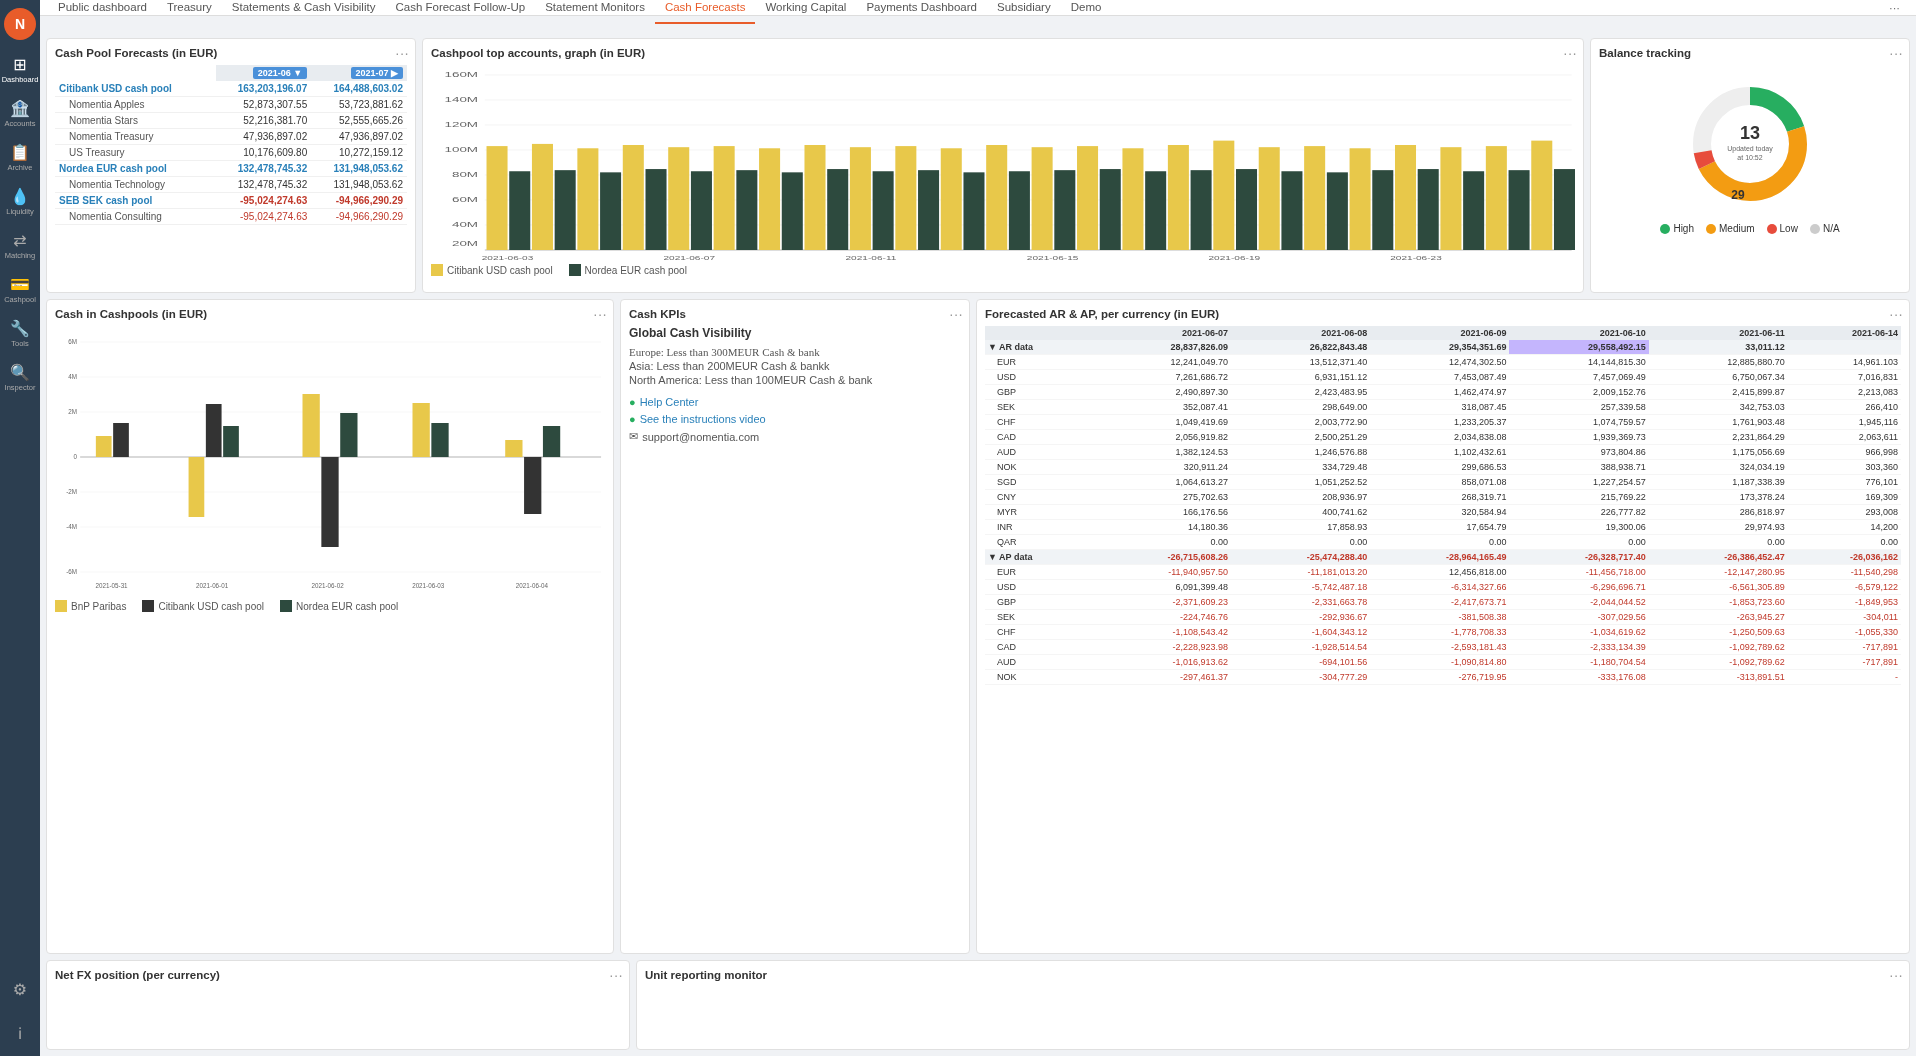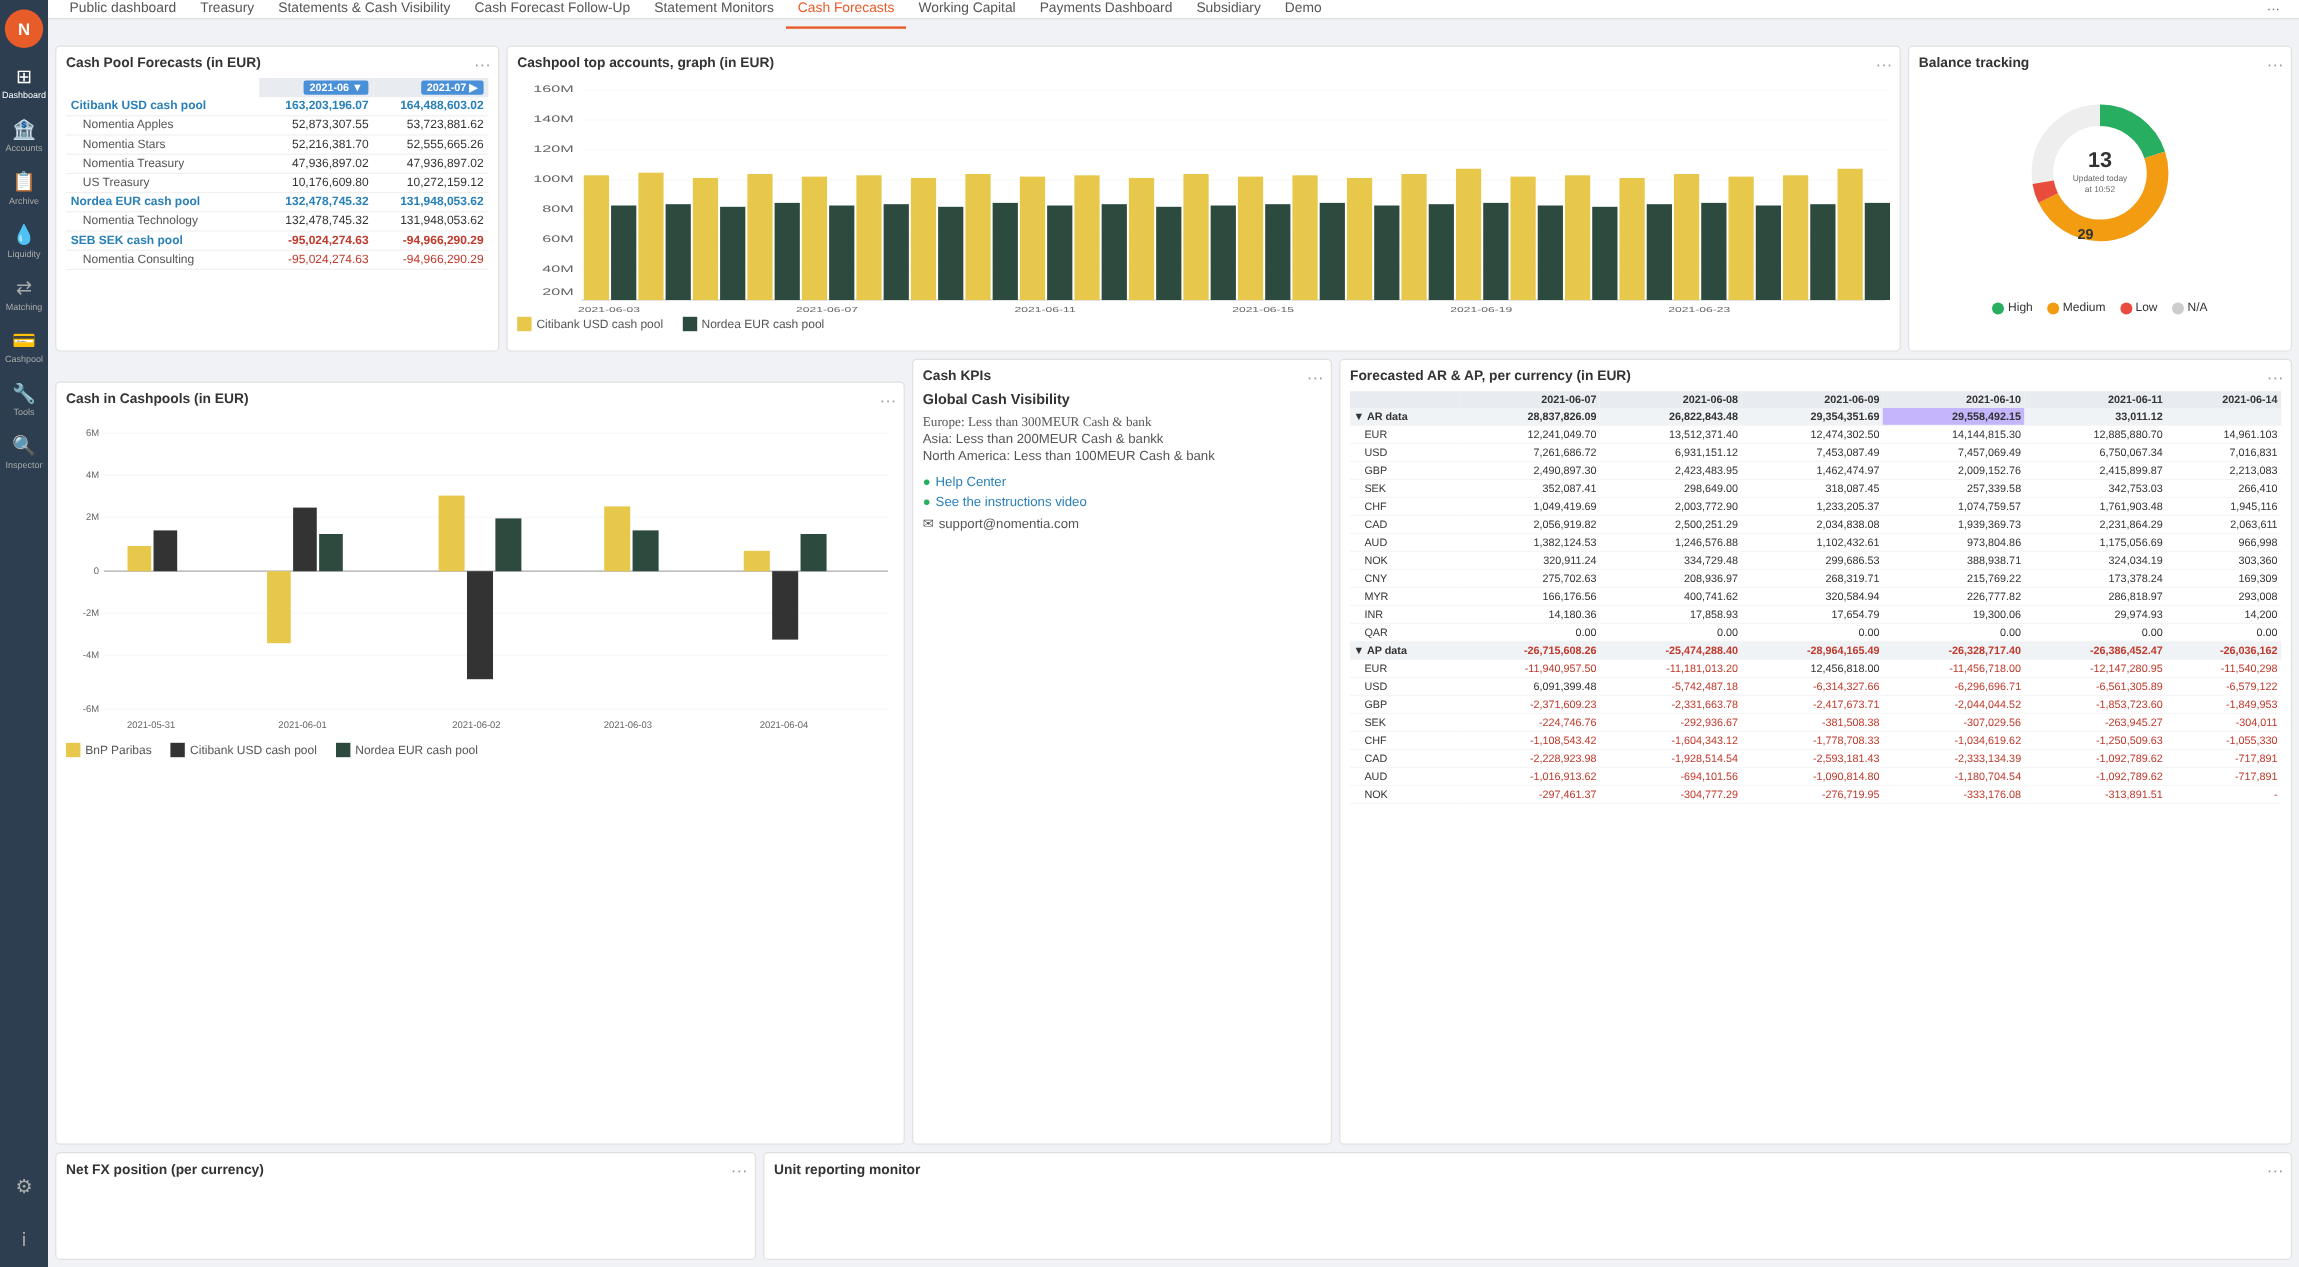--- a/index.html
+++ b/index.html
@@ -59,21 +59,21 @@
 
     
     .ar-table { width: 100%; border-collapse: collapse; font-size: 9px; }
     .ar-table th { background: #e8ecf0; padding: 2px 3px; text-align: right; font-weight: 600; white-space: nowrap; }
     .ar-table th:first-child { text-align: left; }
     .ar-table td { padding: 2px 3px; border-bottom: 1px solid #f5f5f5; text-align: right; white-space: nowrap; }
     .ar-table td:first-child { text-align: left; }
     .ar-table .section-header { background: #f0f3f6; font-weight: 700; }
     .ar-table .currency-row td:first-child { padding-left: 12px; }
     .ar-table .negative { color: #c0392b; }
-    .reliability-legend { display: flex; gap: 12px; justify-content: center; font-size: 10px; flex-wrap: wrap; margin-top: 28px; }
+    .reliability-legend { display: flex; gap: 12px; justify-content: center; font-size: 10px; flex-wrap: wrap; }
     .rel-item { display: flex; align-items: center; gap: 3px; }
     .rel-dot { width: 10px; height: 10px; border-radius: 50%; }
 
     
     ::-webkit-scrollbar { width: 6px; height: 6px; }
     ::-webkit-scrollbar-track { background: #f0f0f0; }
     ::-webkit-scrollbar-thumb { background: #bbb; border-radius: 3px; }
   </style>
 </head>
 <body>
@@ -350,21 +350,21 @@
         <div class="rel-item">
           <div class="rel-dot" style="background:#ccc;"></div>
           <span>N/A</span>
         </div>
       </div>
     </div>
   </div>
 
   <div class="row2">
 
-    <div class="card2" style="width:708px;flex-shrink:0;overflow:hidden;margin-top:19px;">
+    <div class="card2" style="width:568px;flex-shrink:0;overflow:hidden;">
       <div class="card2-title">Cash in Cashpools (in EUR)</div>
       <div class="card2-menu">···</div>
       <svg width="100%" height="270" viewBox="0 0 700 270" preserveAspectRatio="none" style="display:block;">
         <text x="28" y="18" font-size="8" fill="#666" text-anchor="end">6M</text>
         <text x="28" y="53" font-size="8" fill="#666" text-anchor="end">4M</text>
         <text x="28" y="88" font-size="8" fill="#666" text-anchor="end">2M</text>
         <text x="28" y="133" font-size="8" fill="#666" text-anchor="end">0</text>
         <text x="28" y="168" font-size="8" fill="#666" text-anchor="end">-2M</text>
         <text x="28" y="203" font-size="8" fill="#666" text-anchor="end">-4M</text>
         <text x="28" y="248" font-size="8" fill="#666" text-anchor="end">-6M</text>
@@ -528,20 +528,29 @@
             <tr class="currency-row">
               <td style="padding-left:12px;">NOK</td>
               <td>320,911.24</td>
               <td>334,729.48</td>
               <td>299,686.53</td>
               <td>388,938.71</td>
               <td>324,034.19</td>
               <td>303,360</td>
             </tr>
             <tr class="currency-row">
+              <td style="padding-left:12px;">SGD</td>
+              <td>1,064,613.27</td>
+              <td>1,051,252.52</td>
+              <td>858,071.08</td>
+              <td>1,227,254.57</td>
+              <td>1,187,338.39</td>
+              <td>776,101</td>
+            </tr>
+            <tr class="currency-row">
               <td style="padding-left:12px;">CNY</td>
               <td>275,702.63</td>
               <td>208,936.97</td>
               <td>268,319.71</td>
               <td>215,769.22</td>
               <td>173,378.24</td>
               <td>169,309</td>
             </tr>
             <tr class="currency-row">
               <td style="padding-left:12px;">MYR</td>

